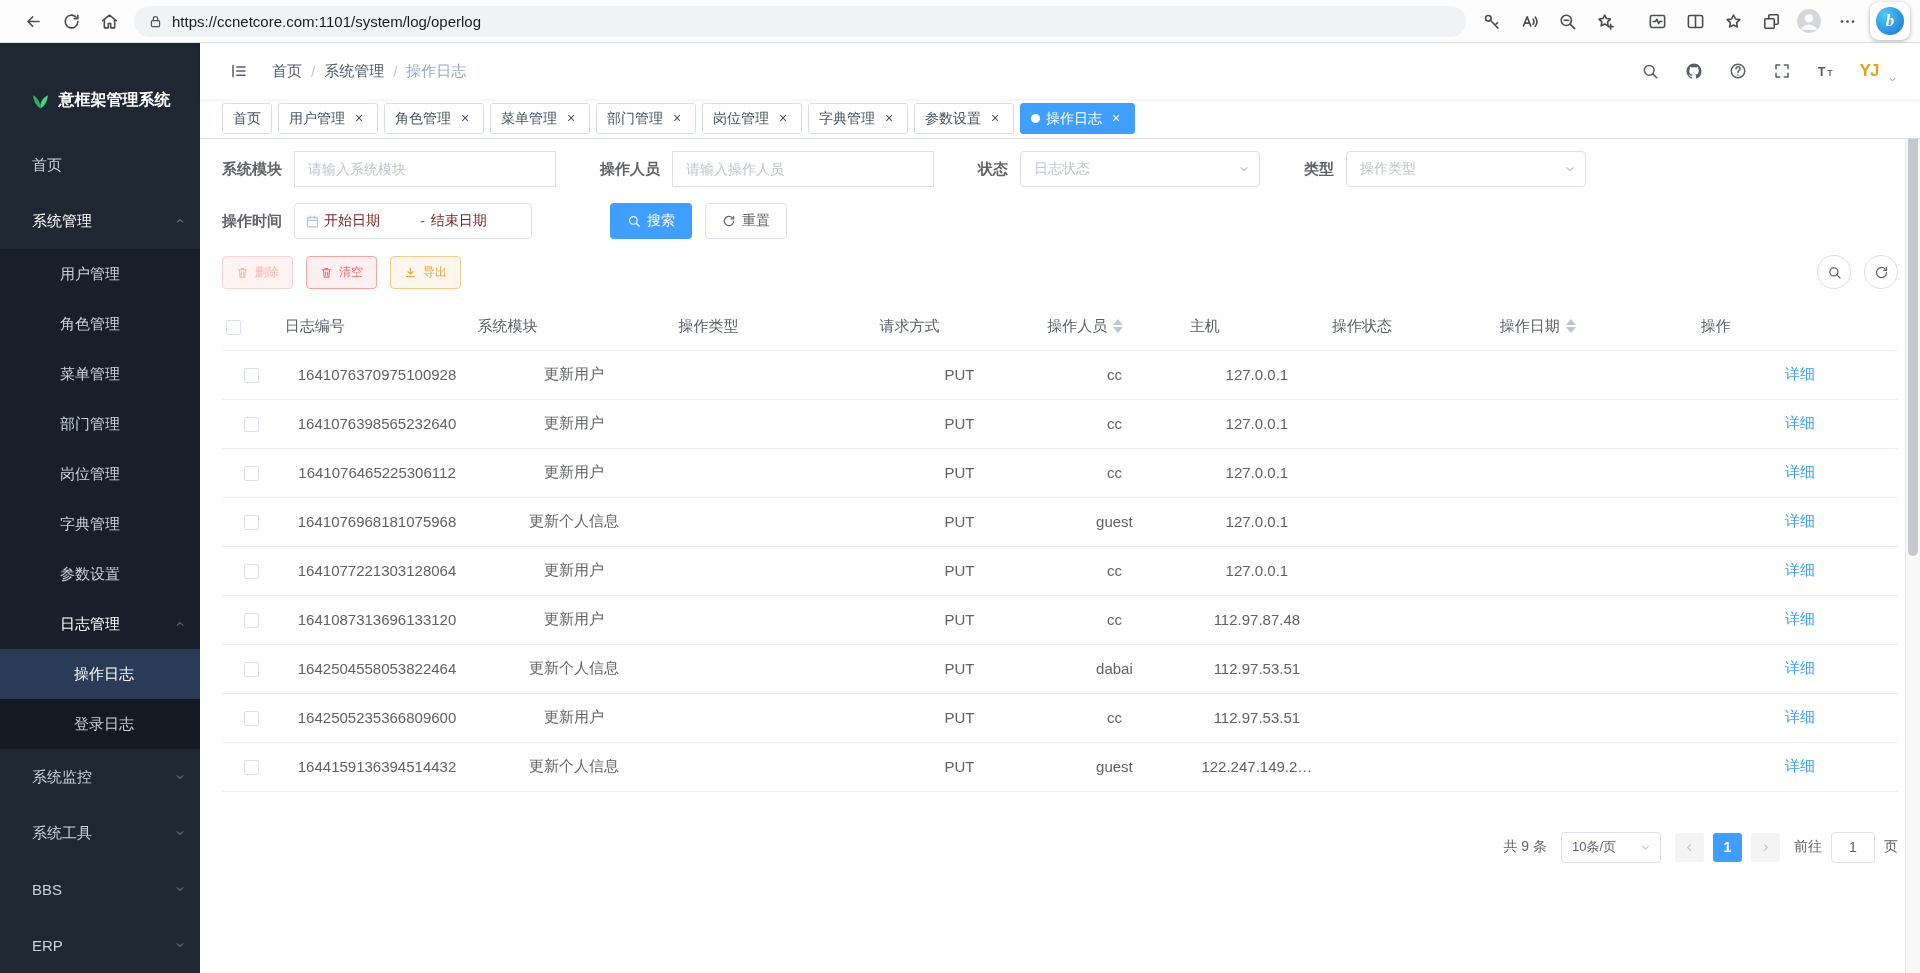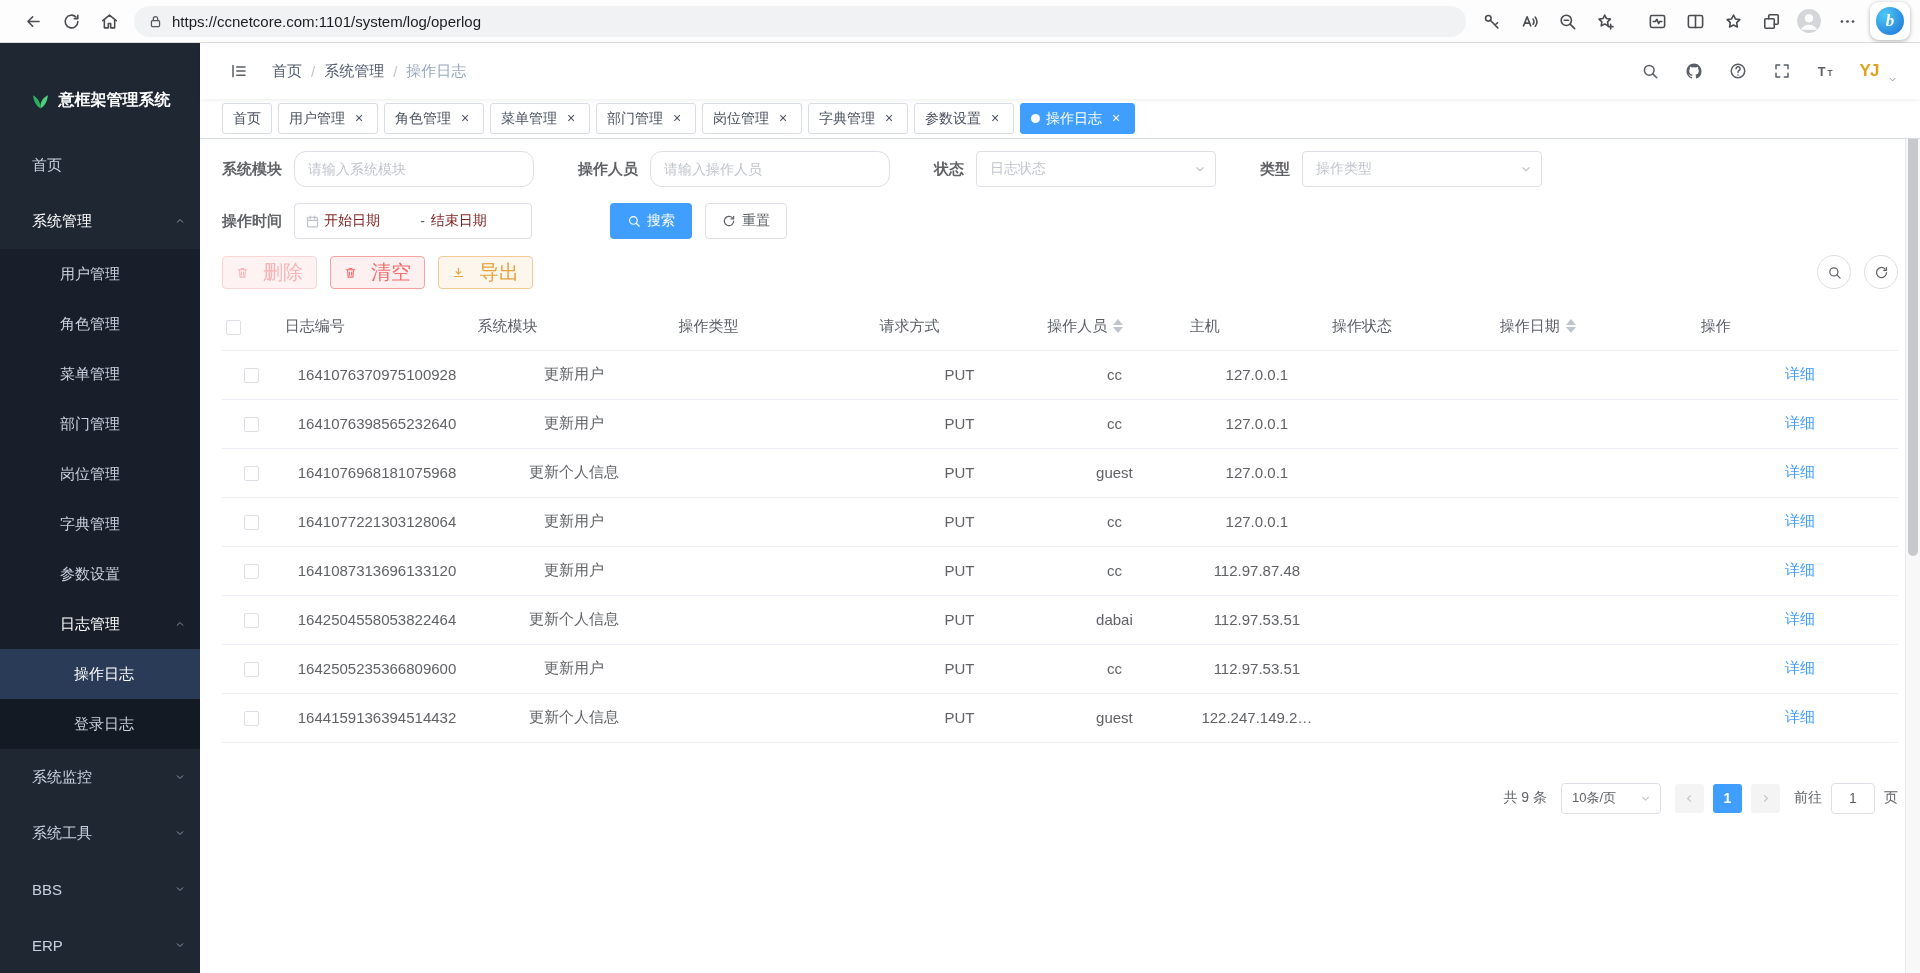--- a/index.html
+++ b/index.html
@@ -57,37 +57,37 @@
   .tab .dot{display:none;width:9px;height:9px;border-radius:50%;background:#fff}
   .tab.active{background:#409eff;border-color:#409eff;color:#fff}
   .tab.active .dot{display:inline-block}
   .tclose{font-size:14px;width:16px;height:16px;line-height:15px;text-align:center;border-radius:50%}
 
   
   .content{flex:1;padding:12px 22px 0}
   .filter-row{display:flex;align-items:center;margin-bottom:16px}
   .fgroup{display:flex;align-items:center;margin-right:44px}
   .flabel{font-size:15px;font-weight:700;color:#606266;margin-right:12px;white-space:nowrap}
-  .finput{width:240px;height:36px;border:1px solid #dcdfe6;border-radius:12px;padding:0 13px;font-size:14px;color:#606266;background:#fff}
+  .finput{width:262px;height:36px;border:1px solid #dcdfe6;border-radius:0;padding:0 13px;font-size:14px;color:#606266;background:#fff}
   .finput::placeholder{color:#c0c4cc}
   .fselect{width:240px;height:36px;border:1px solid #dcdfe6;border-radius:4px;display:flex;align-items:center;padding:0 30px 0 13px;font-size:14px;color:#c0c4cc;background:#fff;position:relative;cursor:pointer}
   .fselect .caret{position:absolute;right:8px;color:#c0c4cc}
   .fselect .caret svg{width:14px;height:14px}
   .daterange{width:238px;height:36px;border:1px solid #dcdfe6;border-radius:4px;display:flex;align-items:center;padding:0 10px;gap:4px;font-size:14px;background:#fff;cursor:pointer}
   .daterange [data-icon]{color:#c0c4cc}
   .daterange [data-icon] svg{width:15px;height:15px}
   .dph{flex:1;text-align:left;color:#7f1d1d;white-space:nowrap}
   .dsep{color:#606266;padding:0 2px}
   .btn{height:36px;border-radius:4px;font-size:14px;display:inline-flex;align-items:center;gap:6px;padding:0 16px;border:1px solid transparent}
   .btn [data-icon] svg{width:14px;height:14px}
   .btn-primary{background:#409eff;color:#fff;margin-left:34px}
   .btn-default{border-color:#dcdfe6;color:#606266;background:#fff;margin-left:13px}
 
   .toolbar{display:flex;align-items:center;margin:2px 0 14px}
-  .tbtn{height:33px;padding:0 13px;border-radius:4px;font-size:20px;display:inline-flex;align-items:center;gap:14px;margin-right:13px;border:1px solid}
+  .tbtn{height:33px;padding:0 13px;border-radius:4px;font-size:12px;display:inline-flex;align-items:center;gap:6px;margin-right:13px;border:1px solid}
   .tbtn [data-icon] svg{width:13px;height:13px}
   .tbtn-delete{color:#f8b4b4;border-color:#fbd5d5;background:#fef2f2;cursor:not-allowed}
   .tbtn-clear{color:#f56c6c;border-color:#f5a3a3;background:#fef0f0}
   .tbtn-export{color:#e6a23c;border-color:#f0ca90;background:#fdf6ec}
   .toolbar-right{margin-left:auto;display:flex;gap:13px}
   .circle-btn{width:34px;height:34px;border-radius:50%;border:1px solid #dcdfe6;background:#fff;display:flex;align-items:center;justify-content:center;color:#606266;cursor:pointer}
   .circle-btn [data-icon] svg{width:15px;height:15px}
 
   
   table{width:100%;border-collapse:collapse;table-layout:fixed}
@@ -657,20 +657,38 @@
               <td><a class="detail">
                   <span><svg viewBox="0 0 24 24" fill="none" stroke="currentColor" stroke-width="2" stroke-linecap="round" stroke-linejoin="round">
                       <path d="M2.5 12S6 5.5 12 5.5 21.5 12 21.5 12 18 18.5 12 18.5 2.5 12 2.5 12z"></path>
                       <circle cx="12" cy="12" r="2.8"></circle>
                     </svg></span>
                   <span>详细</span>
                 </a></td>
             </tr>
             <tr>
               <td><span class="cb"></span></td>
+              <td>1641076465225306112</td>
+              <td>更新用户</td>
+              <td></td>
+              <td>PUT</td>
+              <td>cc</td>
+              <td>127.0.0.1</td>
+              <td></td>
+              <td></td>
+              <td><a class="detail">
+                  <span><svg viewBox="0 0 24 24" fill="none" stroke="currentColor" stroke-width="2" stroke-linecap="round" stroke-linejoin="round">
+                      <path d="M2.5 12S6 5.5 12 5.5 21.5 12 21.5 12 18 18.5 12 18.5 2.5 12 2.5 12z"></path>
+                      <circle cx="12" cy="12" r="2.8"></circle>
+                    </svg></span>
+                  <span>详细</span>
+                </a></td>
+            </tr>
+            <tr>
+              <td><span class="cb"></span></td>
               <td>1641076968181075968</td>
               <td>更新个人信息</td>
               <td></td>
               <td>PUT</td>
               <td>guest</td>
               <td>127.0.0.1</td>
               <td></td>
               <td></td>
               <td><a class="detail">
                   <span><svg viewBox="0 0 24 24" fill="none" stroke="currentColor" stroke-width="2" stroke-linecap="round" stroke-linejoin="round">

